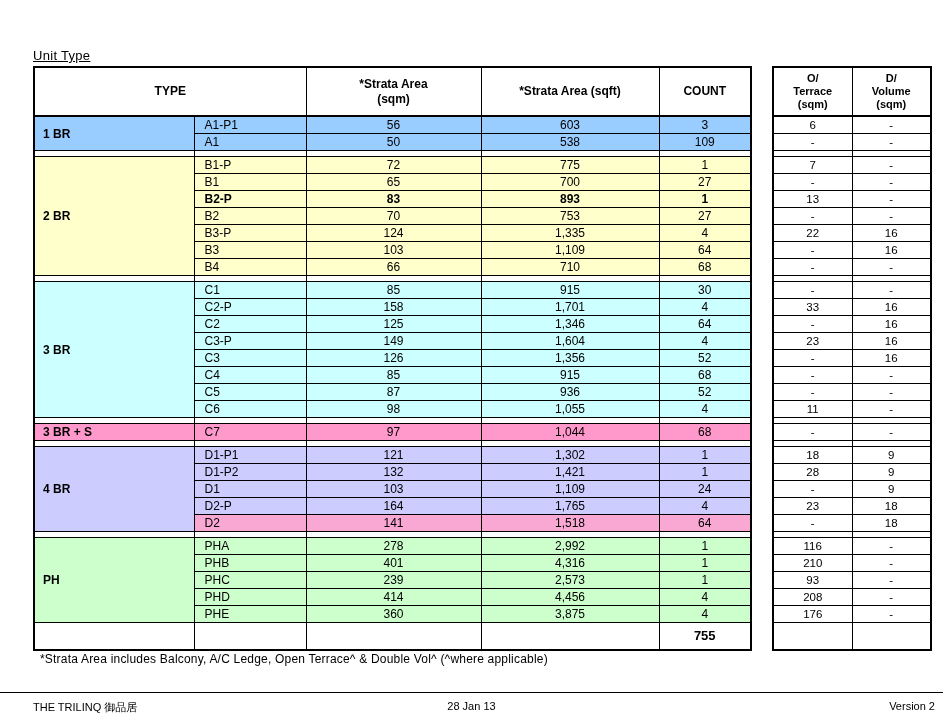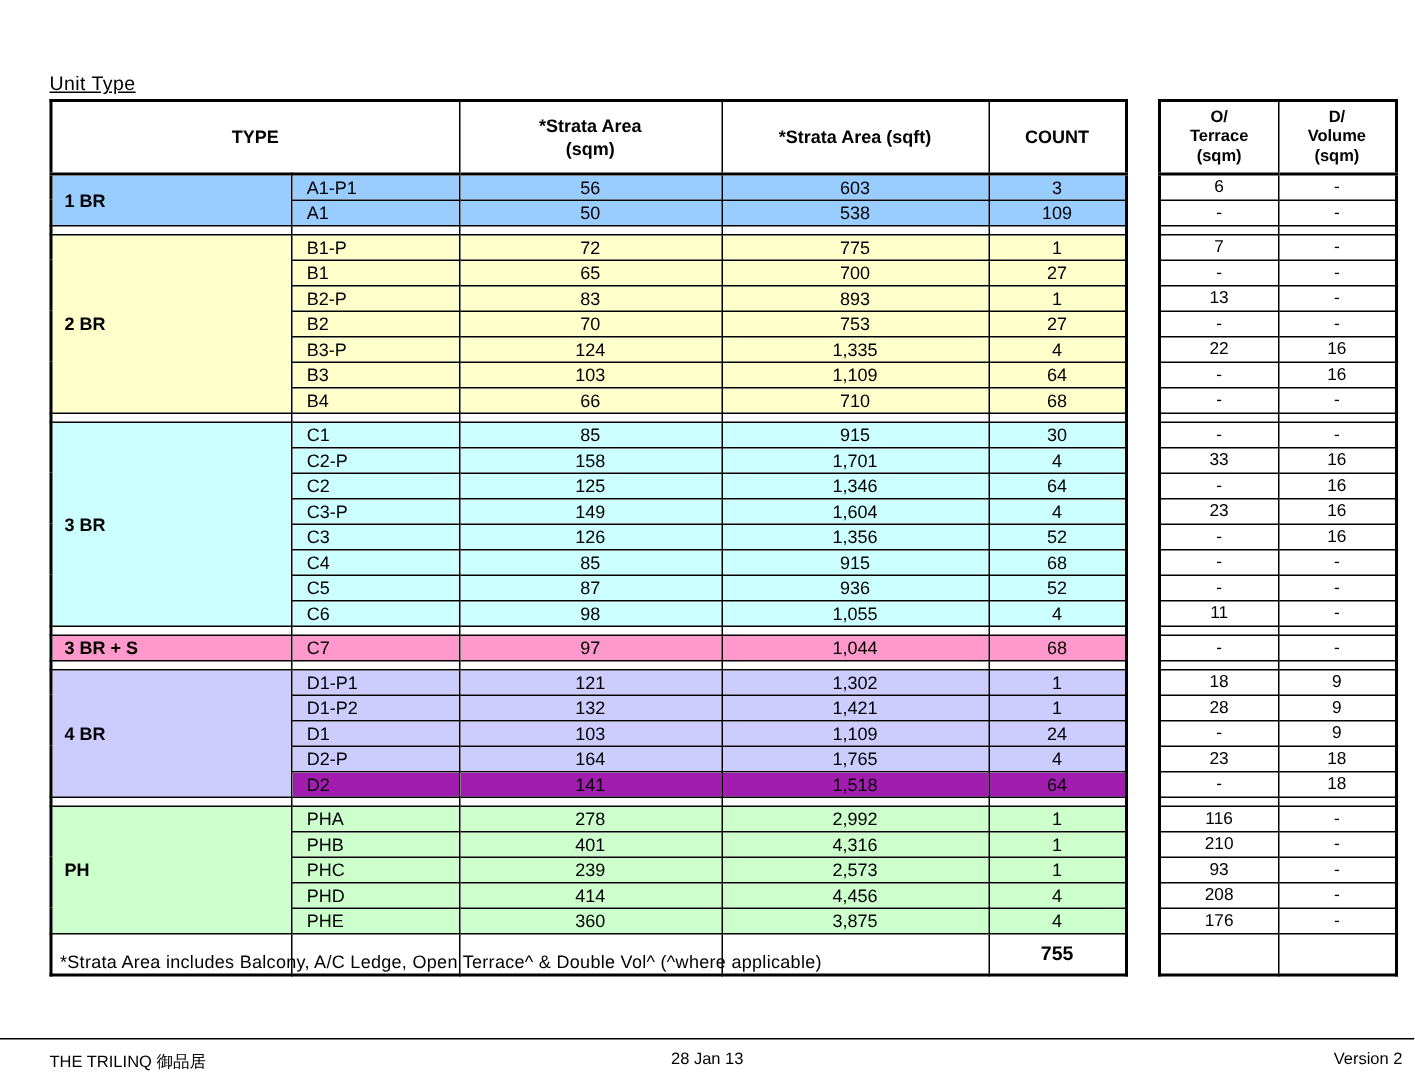--- a/index.html
+++ b/index.html
@@ -45,21 +45,21 @@
   .side-table td.num { font-size: 11.5px; background: #fff; }
 
   tr.spacer { height: 6px; }
   tr.spacer td { background: #fff; }
 
   tr.total { height: 28px; }
   tr.total td { background: #fff; }
   td.total-count { text-align: center; font-weight: 700; font-size: 13px; vertical-align: middle; }
 
   .footnote {
-    position: absolute; left: 40px; top: 634px;
+    position: absolute; left: 40px; top: 652px;
     font-size: 12px; letter-spacing: 0.2px;
   }
   .note {
     position: absolute; left: 33px; top: 674px;
     font-size: 12.5px; letter-spacing: 0.3px;
   }
   .footer-line { position: absolute; left: 0; top: 692px; width: 943px; border-top: 1.5px solid #000; }
   .footer { position: absolute; left: 0; top: 700px; width: 943px; font-size: 11px; }
   .footer .f-left { position: absolute; left: 33px; top: 0; }
   .footer .f-center { position: absolute; left: 0; width: 943px; text-align: center; top: 0; }
@@ -116,21 +116,21 @@
           <td class="num">72</td>
           <td class="num">775</td>
           <td class="num">1</td>
         </tr>
         <tr class="data" style="background: rgb(255, 255, 204);">
           <td class="type">B1</td>
           <td class="num">65</td>
           <td class="num">700</td>
           <td class="num">27</td>
         </tr>
-        <tr class="data" style="background: rgb(255, 255, 204);">
+        <tr class="data" style="background: rgb(255, 255, 204); font-weight: bold;">
           <td class="type">B2-P</td>
           <td class="num">83</td>
           <td class="num">893</td>
           <td class="num">1</td>
         </tr>
         <tr class="data" style="background: rgb(255, 255, 204);">
           <td class="type">B2</td>
           <td class="num">70</td>
           <td class="num">753</td>
           <td class="num">27</td>
@@ -248,21 +248,21 @@
           <td class="num">103</td>
           <td class="num">1,109</td>
           <td class="num">24</td>
         </tr>
         <tr class="data" style="background: rgb(204, 204, 255);">
           <td class="type">D2-P</td>
           <td class="num">164</td>
           <td class="num">1,765</td>
           <td class="num">4</td>
         </tr>
-        <tr class="data" style="background: #a21caf;">
+        <tr class="data" style="background: #f9a8d4;">
           <td class="type">D2</td>
           <td class="num">141</td>
           <td class="num">1,518</td>
           <td class="num">64</td>
         </tr>
         <tr class="spacer">
           <td class=""></td>
           <td class=""></td>
           <td class=""></td>
           <td class=""></td>

